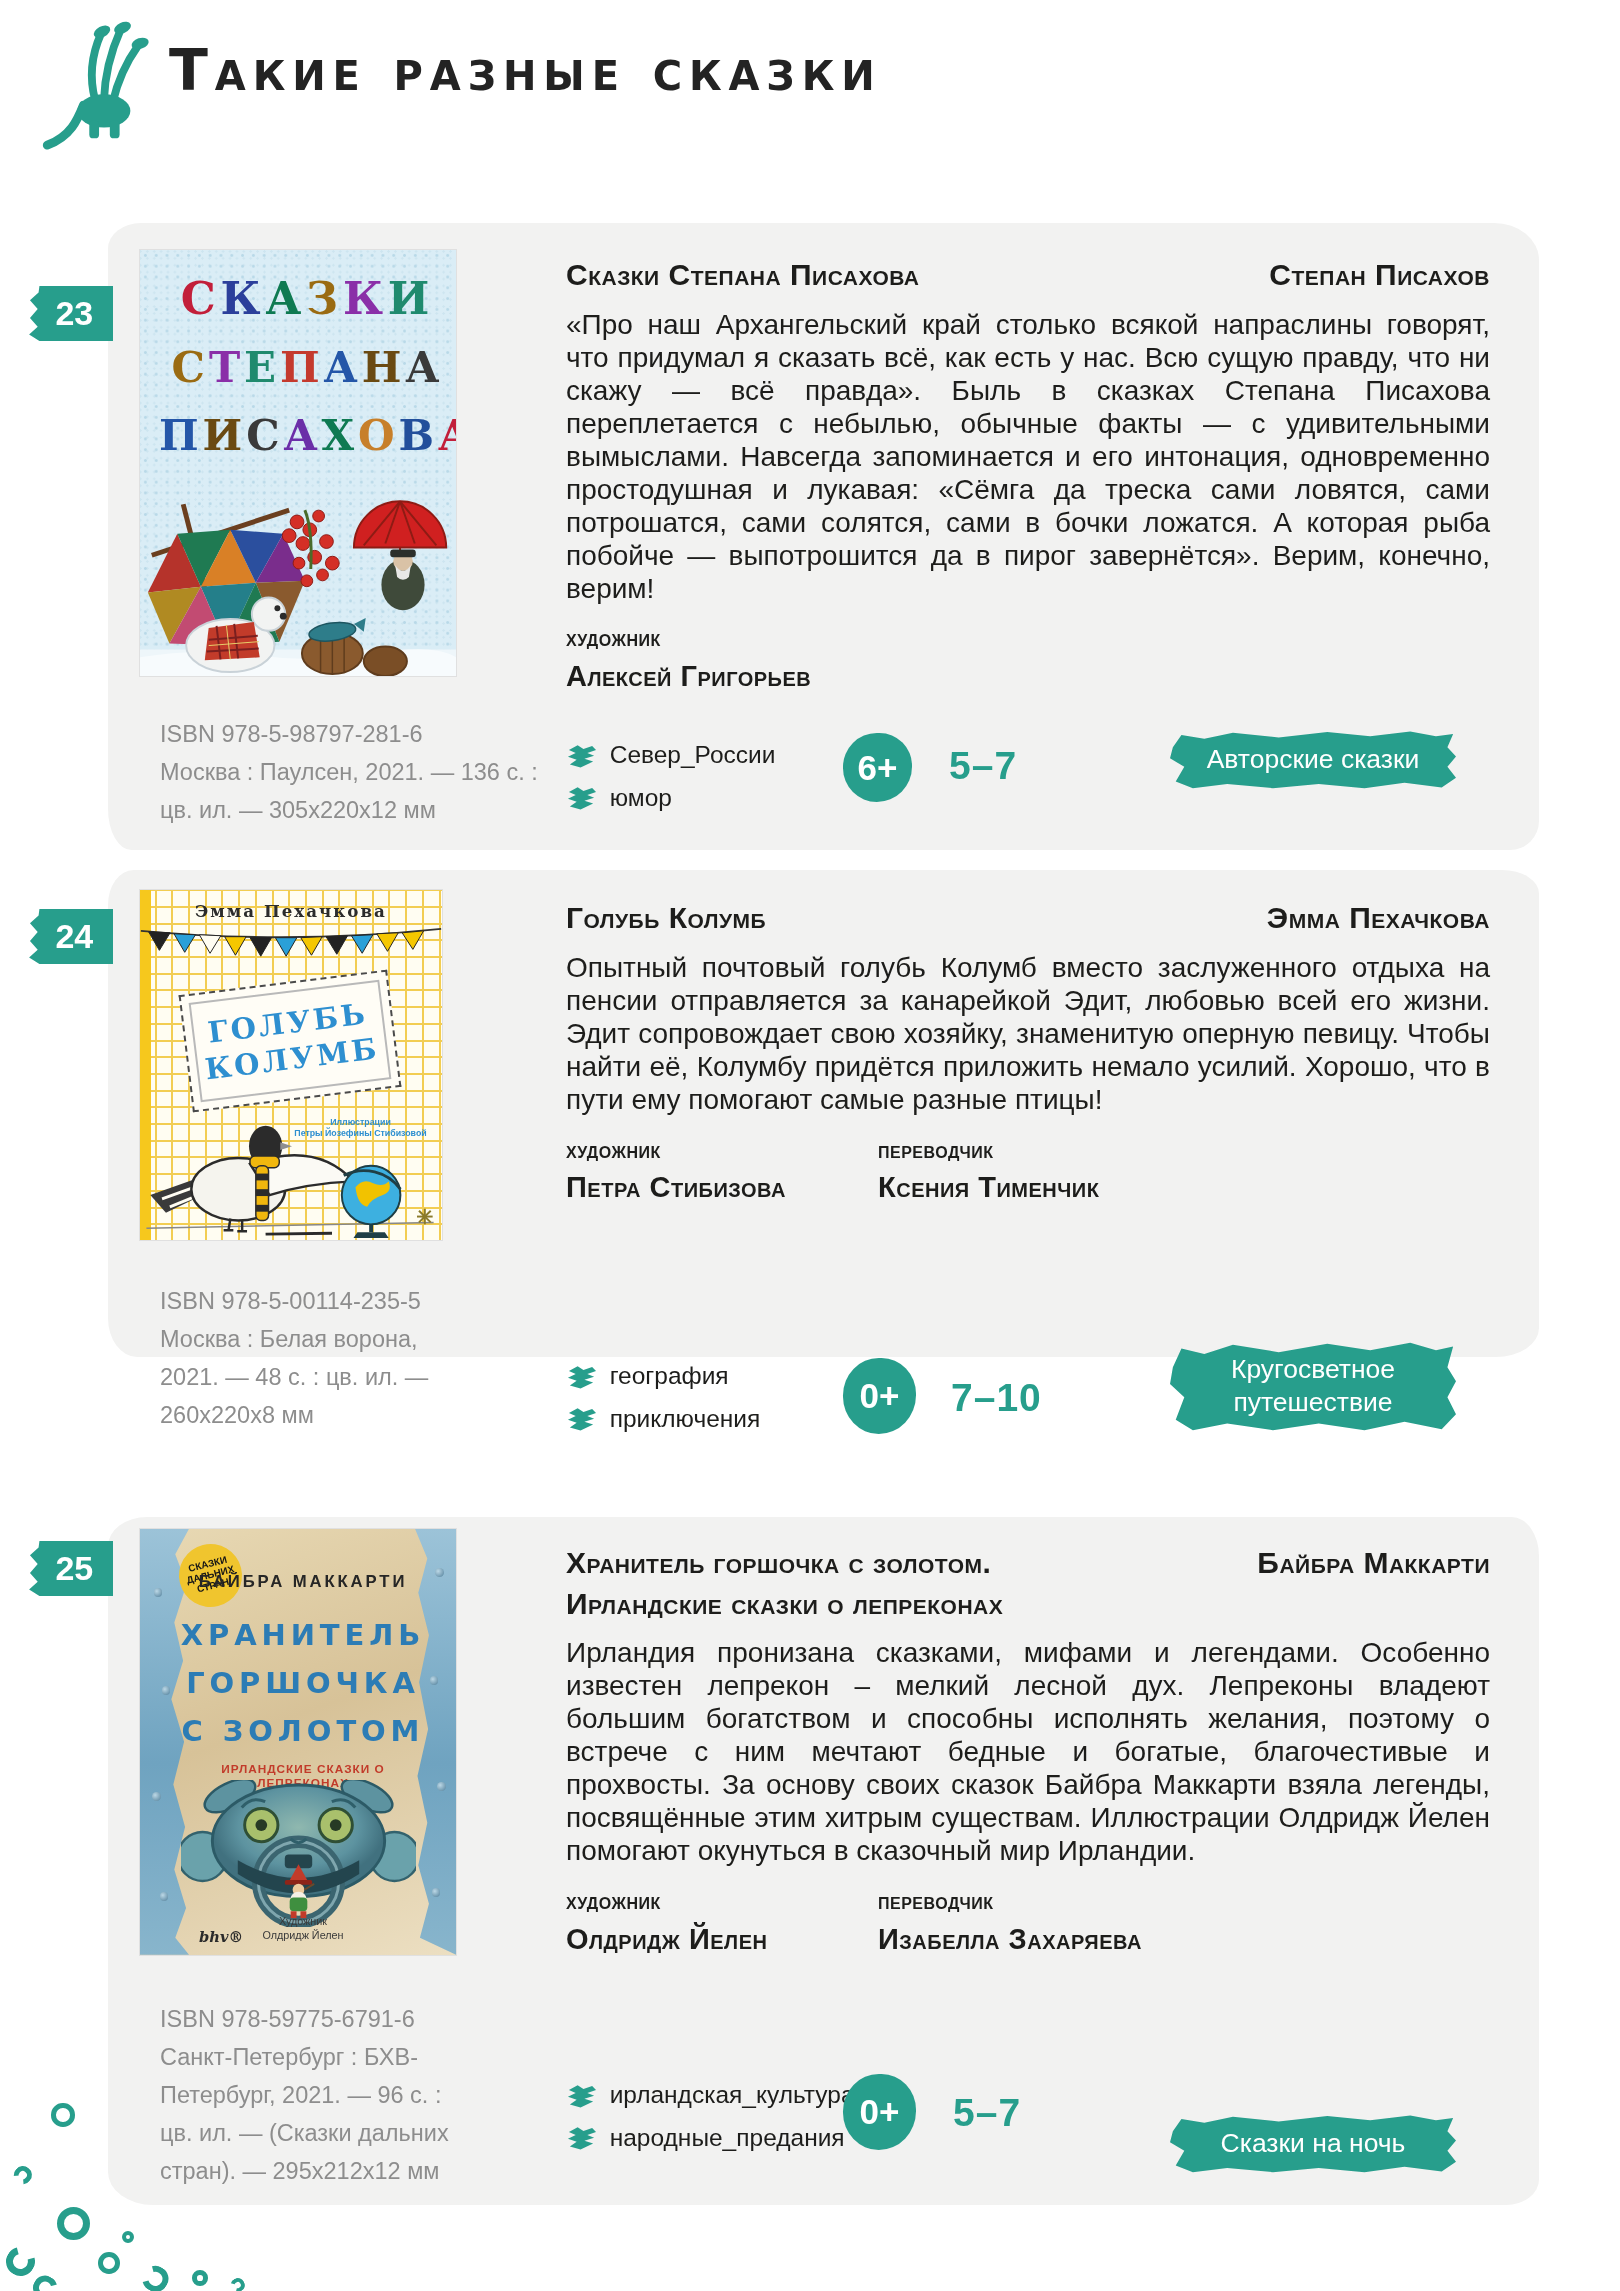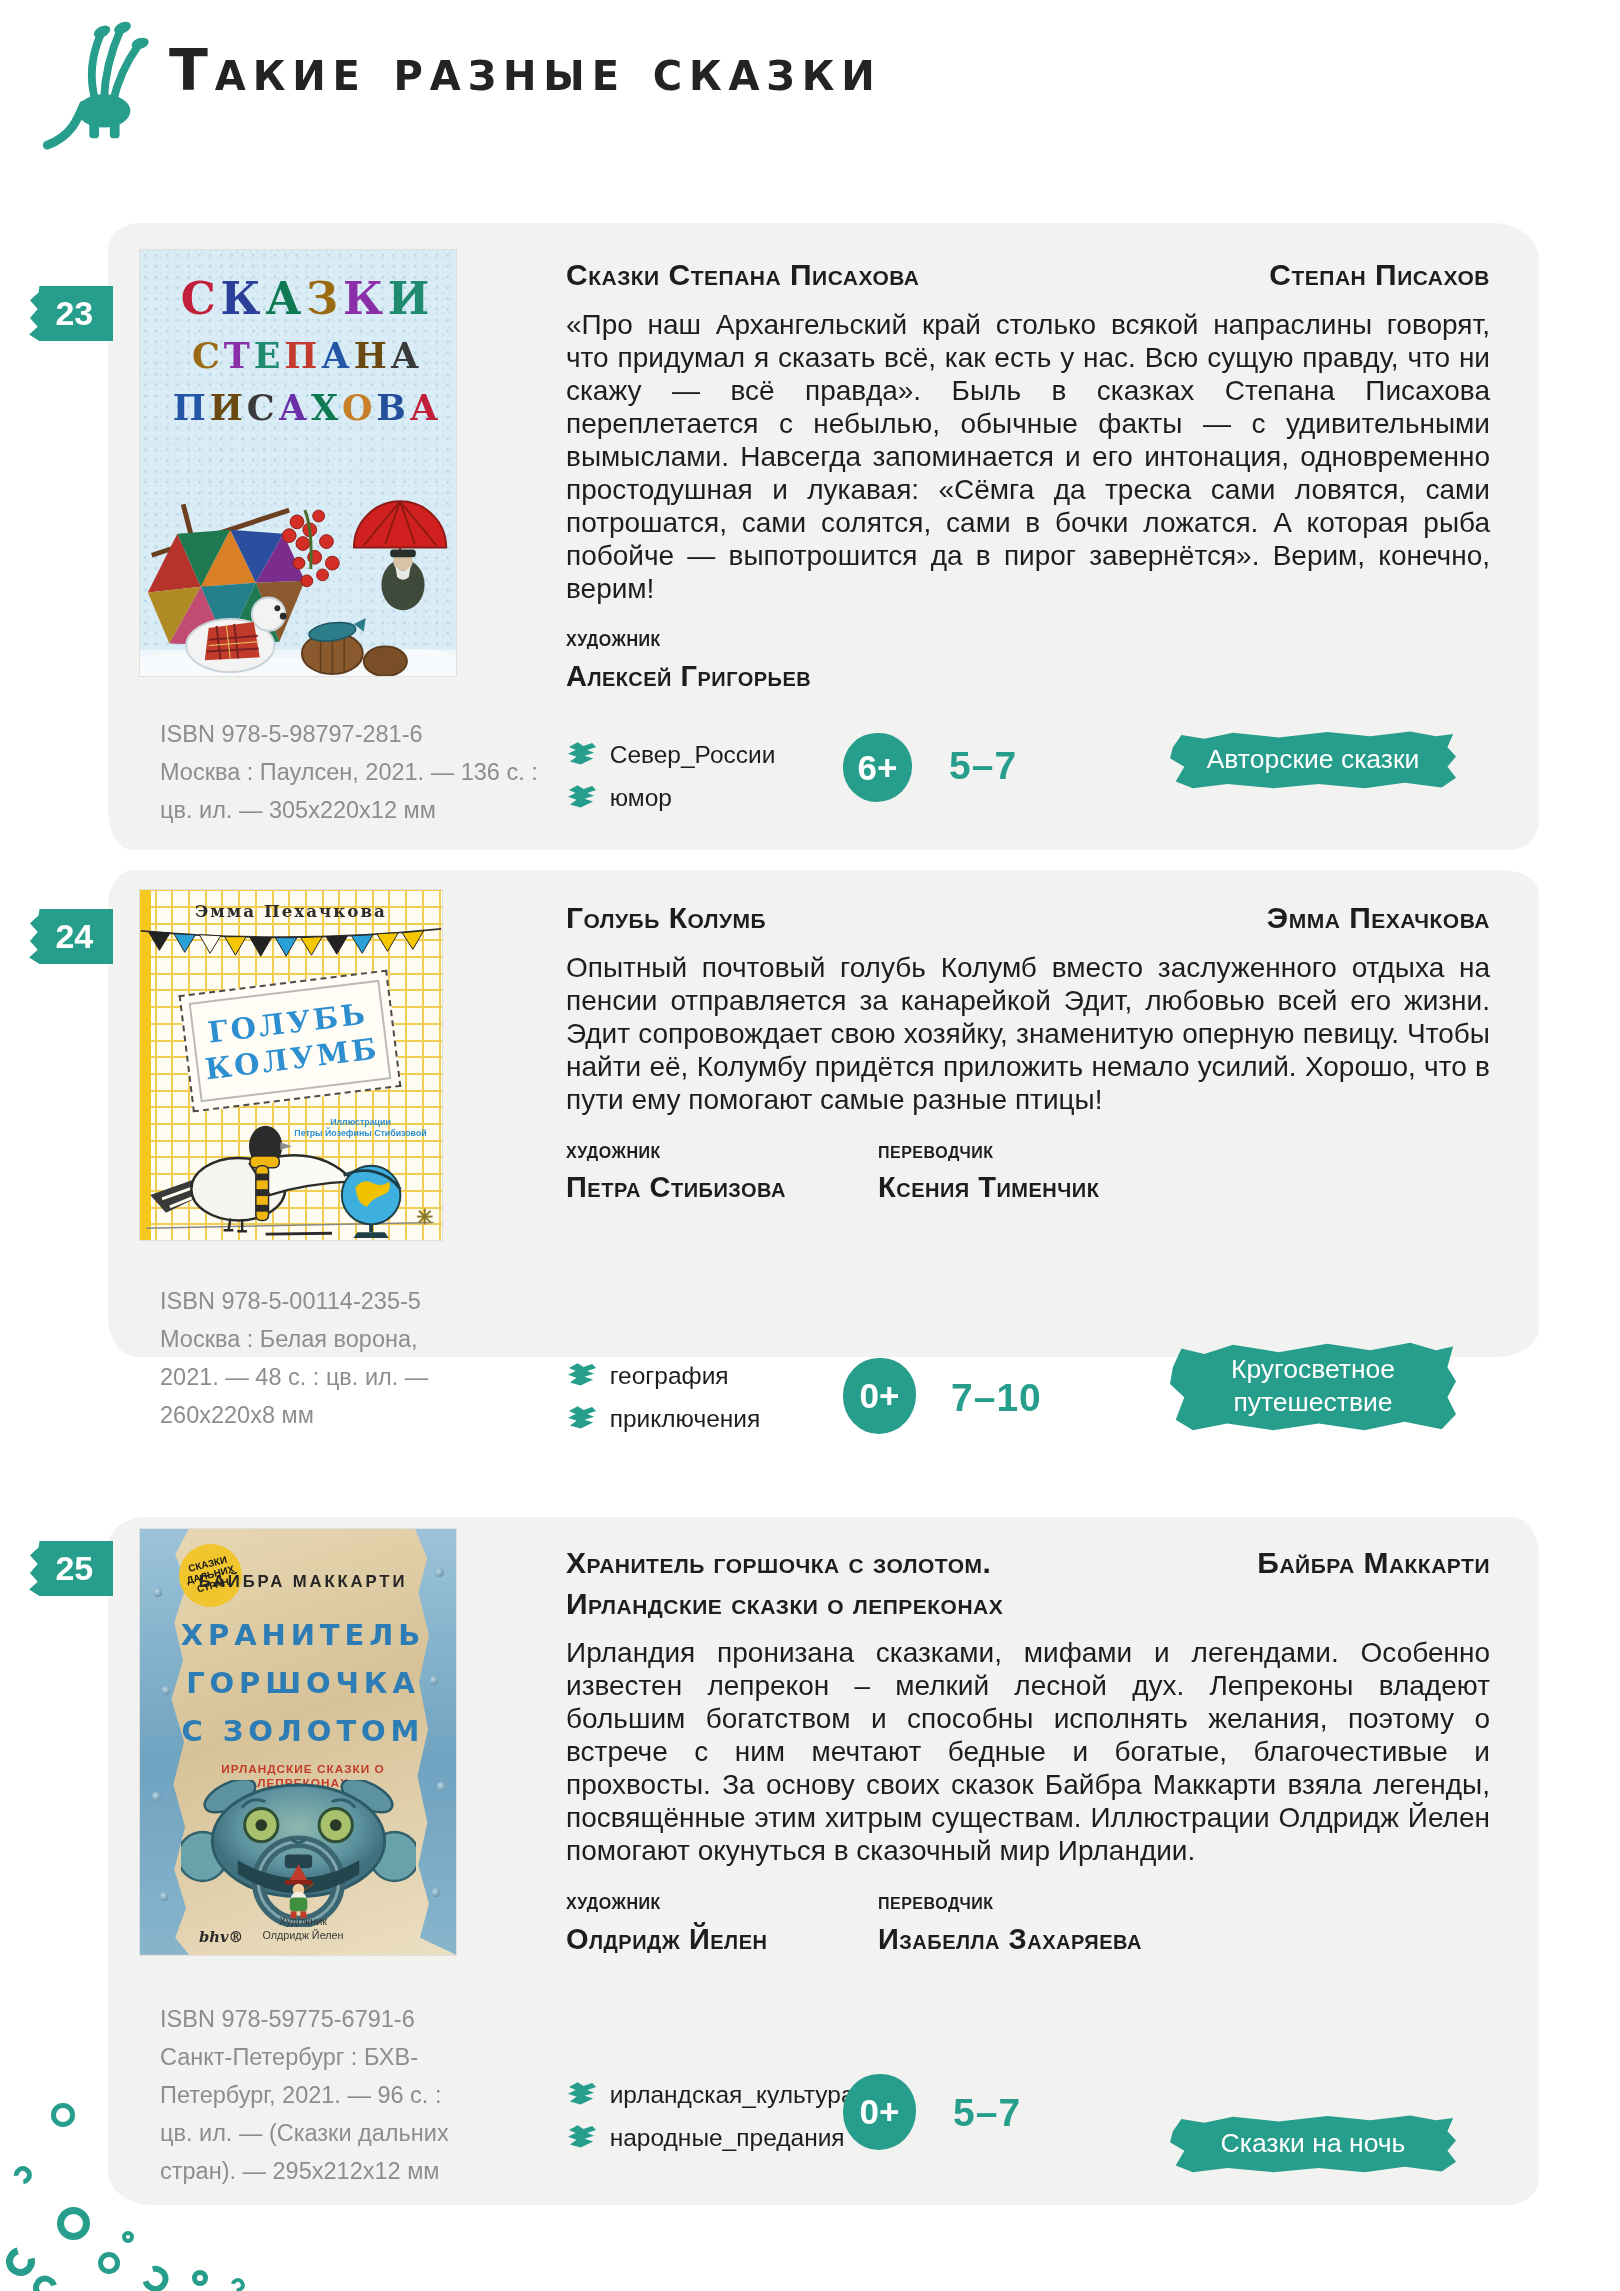--- a/index.html
+++ b/index.html
@@ -45,21 +45,21 @@
   }
   .book-author { white-space:nowrap; }
   .desc { font-size:28px; line-height:33px; text-align:justify; margin:12.7px 0 0 0; }
   .desc.cont { margin-top:0; }
   .persons { display:flex; margin-top:21.6px; }
   .person-col { min-width:312px; }
   .role  { font-size:22.5px; font-weight:700; font-variant:small-caps; letter-spacing:0.5px; }
   .pname { font-size:29px; font-weight:700; font-variant:small-caps; margin-top:7.8px; letter-spacing:0.5px; }
 
   .tags { position:absolute; left:458px; display:flex; flex-direction:column; gap:14.7px; }
-  .tag { display:flex; align-items:flex-start; gap:12.7px; font-size:24.5px; }
+  .tag { display:flex; align-items:flex-end; gap:12.7px; font-size:24.5px; }
 
   .age-circle {
     position:absolute; width:69px; height:69px; border-radius:50% 48% 52% 50%;
     background:var(--teal); color:#fff; font-weight:700; font-size:35px;
     display:flex; align-items:center; justify-content:center;
   }
   .age-range { position:absolute; font-size:39px; font-weight:700; color:var(--teal); letter-spacing:1px; }
 
   .cat-badge {
     position:absolute; width:286px; background:var(--teal); color:#fff;
@@ -70,21 +70,21 @@
 
   
   .cover23 { left:32px; top:26.5px; width:316px; height:426px;
     background-color:#daedf6;
     background-image:radial-gradient(#b9d9e8 1.2px, transparent 1.6px), radial-gradient(#cde5f0 1px, transparent 1.4px);
     background-size:10.8px 10.8px, 6.9px 6.9px; background-position:0 0, 3.9px 4.9px;
   }
   .c23-title { position:relative; padding-top:23.5px; text-align:center;
     font-family:"DejaVu Serif", serif; font-weight:700; }
   .c23-l1 { font-size:44px; letter-spacing:4.9px; }
-  .c23-l2, .c23-l3 { font-size:35px; letter-spacing:3.9px; margin-top:11px; }
+  .c23-l2, .c23-l3 { font-size:42px; letter-spacing:3.9px; margin-top:19px; }
   .c23-art { position:absolute; left:0; bottom:0; }
 
   
   .cover24 { left:32px; top:19.6px; width:302px; height:350px;
     background-color:#fffdf2;
     background-image:
       repeating-linear-gradient(0deg, transparent 0 14.7px, #f2cd52 14.7px 16.7px),
       repeating-linear-gradient(90deg, transparent 0 14.7px, #f2cd52 14.7px 16.7px);
   }
   .c24-spine { position:absolute; left:0; top:0; width:10.8px; height:100%; background:#f6c81d; }

